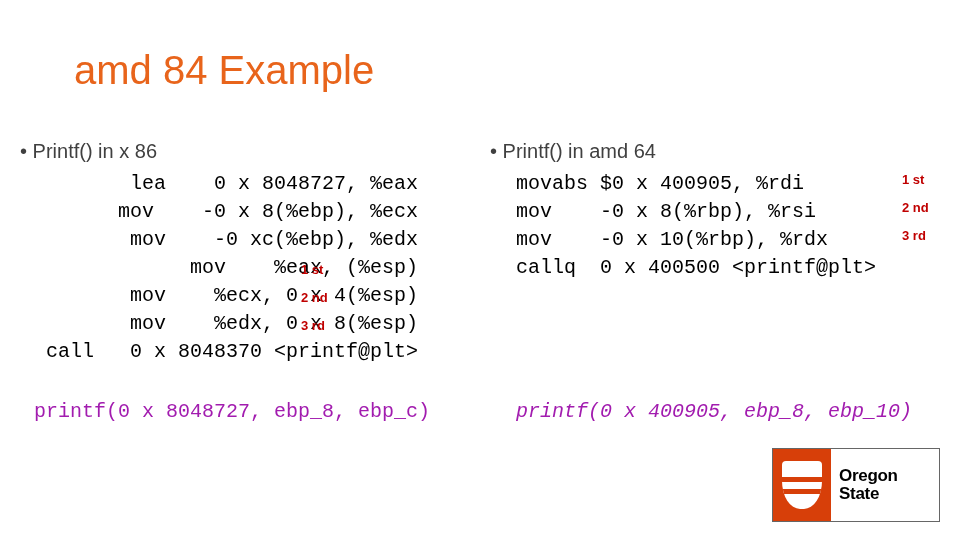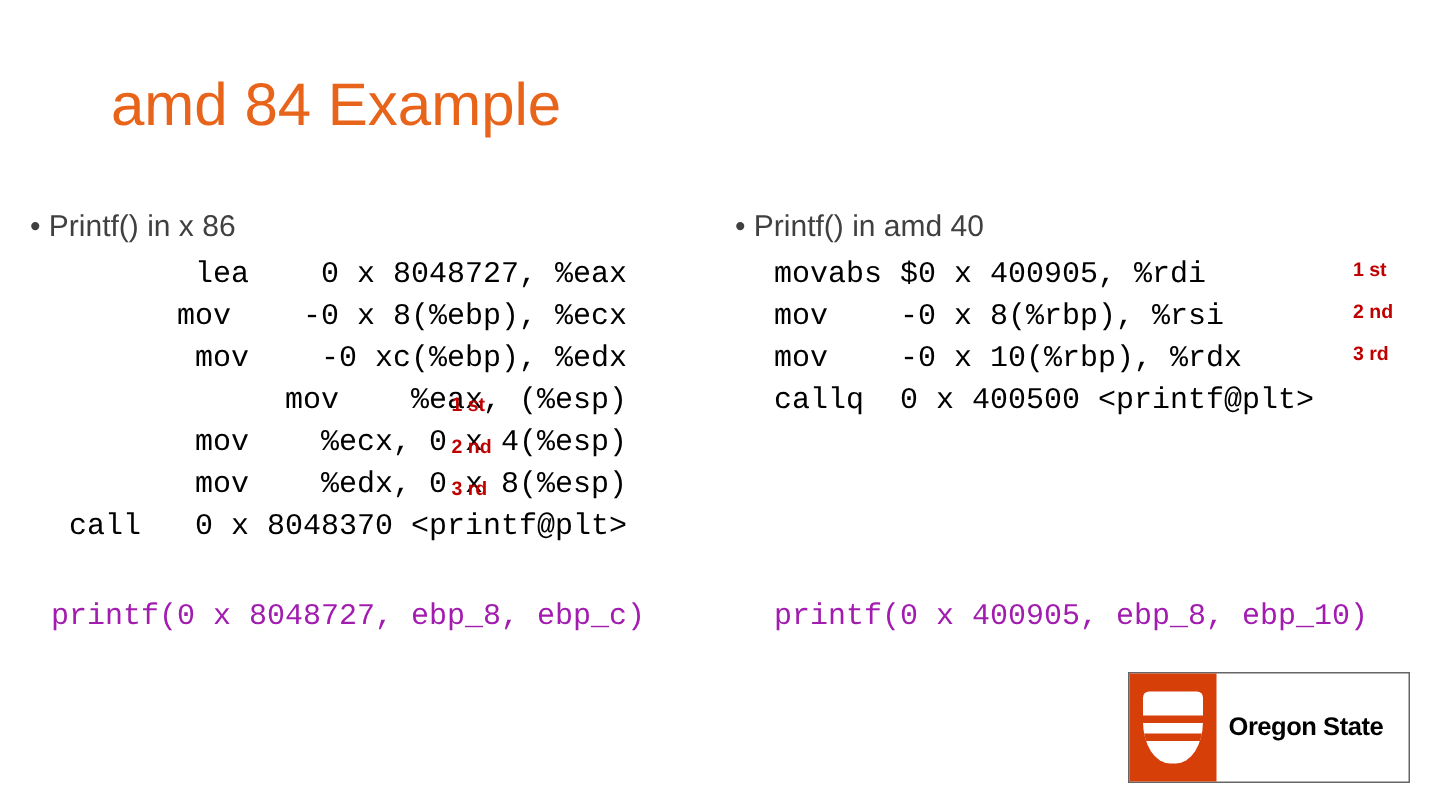--- a/index.html
+++ b/index.html
@@ -45,26 +45,26 @@
     font-family: Arial, sans-serif;
     text-align: right;
   }
   .summary {
     position: absolute;
     font-family: "Courier New", Courier, monospace;
     font-size: 20px;
     color: #a21caf;
   }
   .summary.left { top: 400px; left: 34px; }
-  .summary.right { top: 400px; left: 516px; }
+  .summary.right { top: 400px; left: 516px; font-style: italic; }
   .logo {
     position: absolute;
     right: 20px;
     bottom: 18px;
-    width: 188px;
+    width: 168px;
     height: 74px;
     border: 1px solid #666;
     display: flex;
   }
   .logo-icon {
     width: 58px;
     background: #d73f09;
     display: flex;
     align-items: center;
     justify-content: center;
@@ -95,21 +95,21 @@
   }
   .osu1 { font-size: 17px; font-weight: bold; color: #000; letter-spacing: -0.3px; }
   .osu2 { font-size: 17px; font-weight: bold; color: #d73f09; letter-spacing: 0.3px; }
 </style>
 </head>
 <body>
 
 <div class="title">amd 84 Example</div>
 
 <div class="subhead left">• Printf() in x 86</div>
-<div class="subhead right">• Printf() in amd 40</div>
+<div class="subhead right">• Printf() in amd 64</div>
 
 <div class="code left">lea    0 x 8048727, %eax
 mov    -0 x 8(%ebp), %ecx
 mov    -0 xc(%ebp), %edx
 mov    %eax, (%esp)
 mov    %ecx, 0 x 4(%esp)
 mov    %edx, 0 x 8(%esp)
 call   0 x 8048370 &lt;printf@plt&gt;</div>
 <div class="code right">movabs $0 x 400905, %rdi
 mov    -0 x 8(%rbp), %rsi

